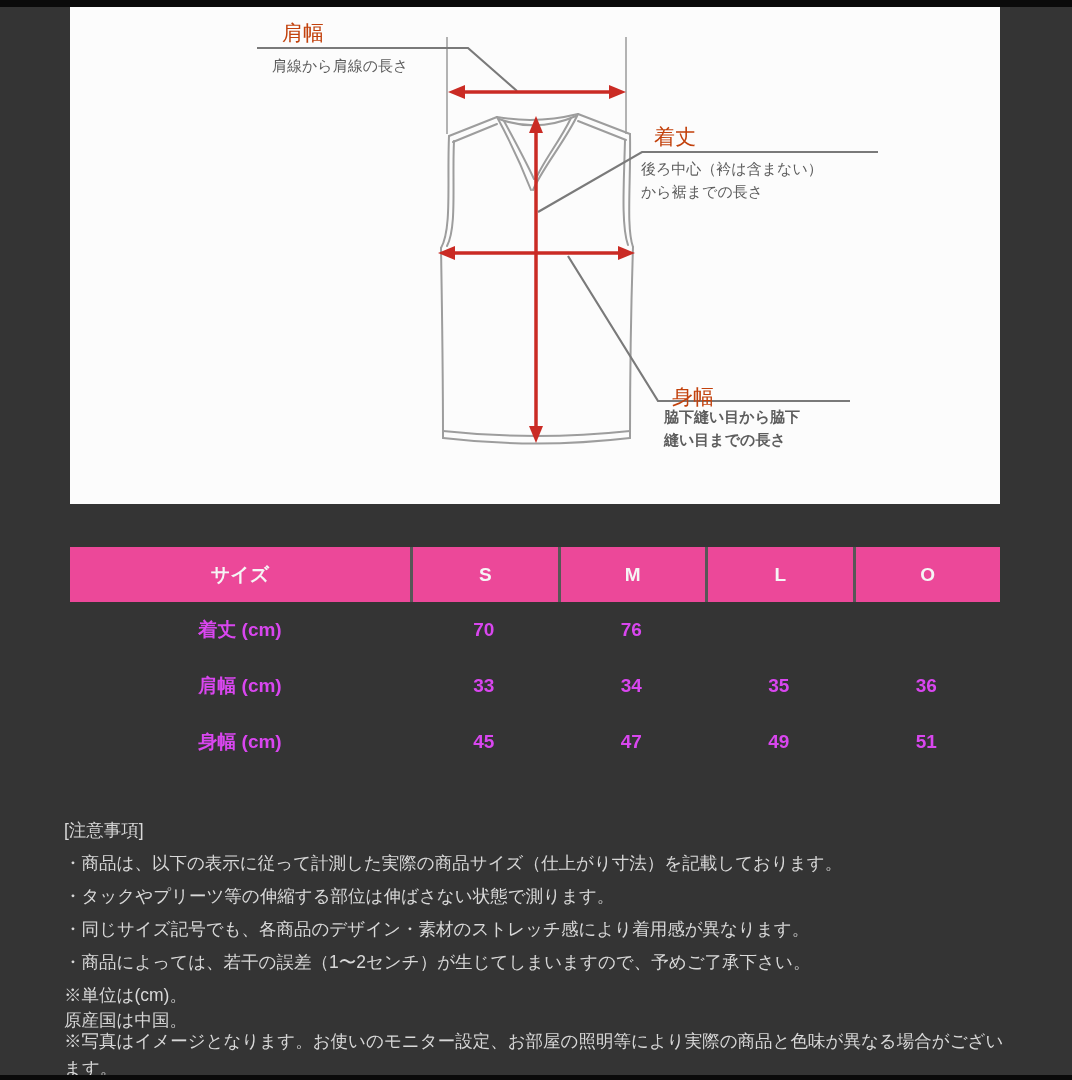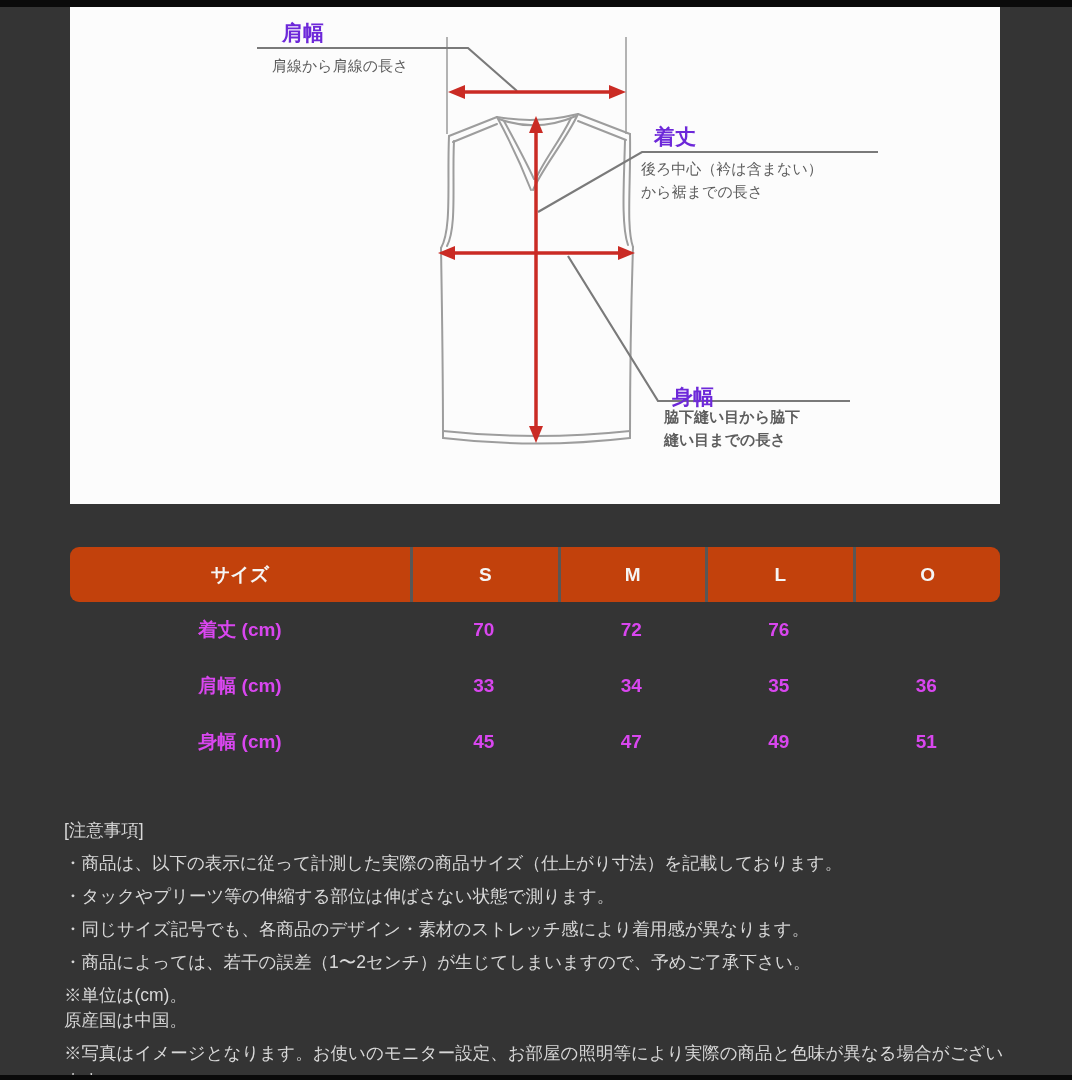--- a/index.html
+++ b/index.html
@@ -15,33 +15,33 @@
   .bar-bottom { top: 1075px; height: 5px; }
 
   
   .panel {
     position: absolute; left: 70px; top: 7px;
     width: 930px; height: 497px;
     background: #fcfcfc;
   }
   .panel svg { position: absolute; left: 0; top: 0; }
   .lbl { position: absolute; white-space: nowrap; }
-  .lbl-title { color: #6d28d9; font-weight: 700; font-size: 21px; }
+  .lbl-title { color: #c2410c; font-weight: 400; font-size: 21px; }
   .lbl-desc { color: #5d5d5d; font-size: 15px; line-height: 23px; }
   .pos-shoulder-title { left: 212px; top: 12px; }
   .pos-shoulder-desc  { left: 202px; top: 47px; }
   .pos-length-title   { left: 584px; top: 116px; }
   .pos-length-desc    { left: 571px; top: 150px; }
   .pos-width-title    { left: 602px; top: 376px; }
   .pos-width-desc     { left: 594px; top: 398px; font-weight: bold; }
 
   
   .size-table { position: absolute; left: 70px; top: 547px; width: 930px; font-size: 19px; }
   .trow { display: flex; width: 100%; }
-  .thead { height: 55px; background: #c2410c; color: #f5f5f5; font-weight: 700; border-radius: 9px; }
+  .thead { height: 55px; background: #ec4899; color: #f5f5f5; font-weight: 700; }
   .tbody-row { height: 56px; color: #d946ef; font-weight: bold; }
   .tcell { display: flex; align-items: center; justify-content: center; }
   .c-label { width: 340px; }
   .c-val { width: 147.5px; }
   .thead .tcell + .tcell { border-left: 3px solid #575757; }
 
   
   .notes { position: absolute; left: 64px; top: 820px; width: 970px; color: #d8d8d8; font-size: 17.5px; }
   .note-line { line-height: 21px; white-space: nowrap; overflow: hidden; }
 </style>
@@ -124,21 +124,20 @@
   <div class="trow thead">
     <div class="tcell c-label">サイズ</div>
     <div class="tcell c-val">S</div>
     <div class="tcell c-val">M</div>
     <div class="tcell c-val">L</div>
     <div class="tcell c-val">O</div>
   </div>
   <div class="trow tbody-row">
     <div class="tcell c-label">着丈 (cm)</div>
     <div class="tcell c-val">70</div>
-    <div class="tcell c-val">72</div>
     <div class="tcell c-val">76</div>
   </div>
   <div class="trow tbody-row">
     <div class="tcell c-label">肩幅 (cm)</div>
     <div class="tcell c-val">33</div>
     <div class="tcell c-val">34</div>
     <div class="tcell c-val">35</div>
     <div class="tcell c-val">36</div>
   </div>
   <div class="trow tbody-row">
@@ -151,17 +150,17 @@
 </div>
 
 <div class="notes">
   <div class="note-line" style="margin-top:0">[注意事項]</div>
   <div class="note-line" style="margin-top:12px">・商品は、以下の表示に従って計測した実際の商品サイズ（仕上がり寸法）を記載しております。</div>
   <div class="note-line" style="margin-top:12px">・タックやプリーツ等の伸縮する部位は伸ばさない状態で測ります。</div>
   <div class="note-line" style="margin-top:12px">・同じサイズ記号でも、各商品のデザイン・素材のストレッチ感により着用感が異なります。</div>
   <div class="note-line" style="margin-top:12px">・商品によっては、若干の誤差（1〜2センチ）が生じてしまいますので、予めご了承下さい。</div>
   <div class="note-line" style="margin-top:12px">※単位は(cm)。</div>
   <div class="note-line" style="margin-top:4px">原産国は中国。</div>
-  <div class="note-line" style="margin-top:12px">※写真はイメージとなります。お使いのモニター設定、お部屋の照明等により実際の商品と色味が異なる場合がござい</div>
+  <div class="note-line" style="margin-top:0">※写真はイメージとなります。お使いのモニター設定、お部屋の照明等により実際の商品と色味が異なる場合がござい</div>
   <div class="note-line" style="margin-top:6px">ます。</div>
 </div>
 
 <div class="bar bar-bottom"></div>
 
 </body></html>

